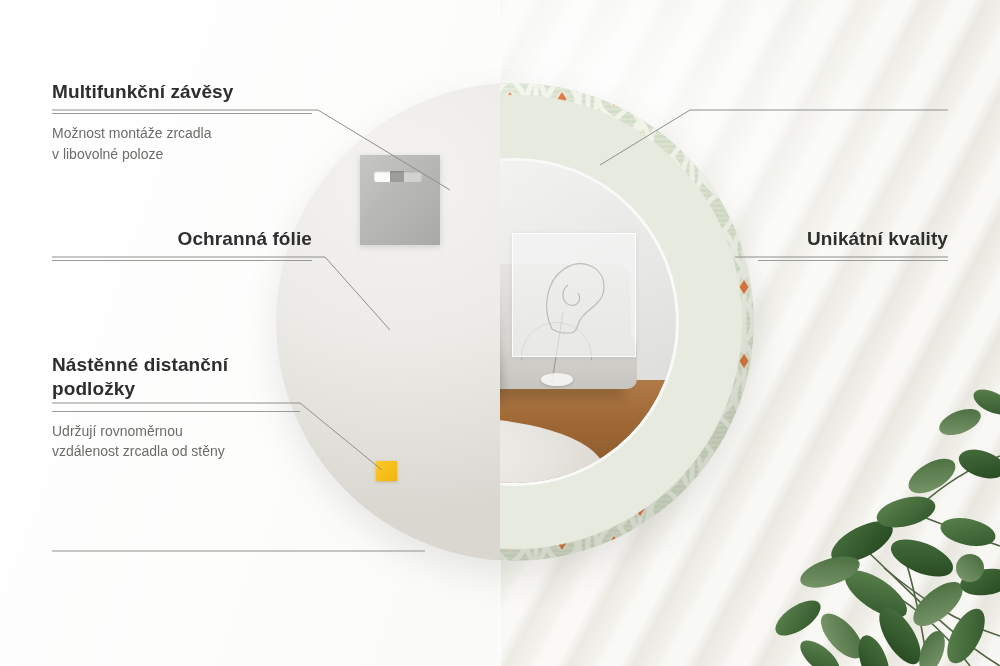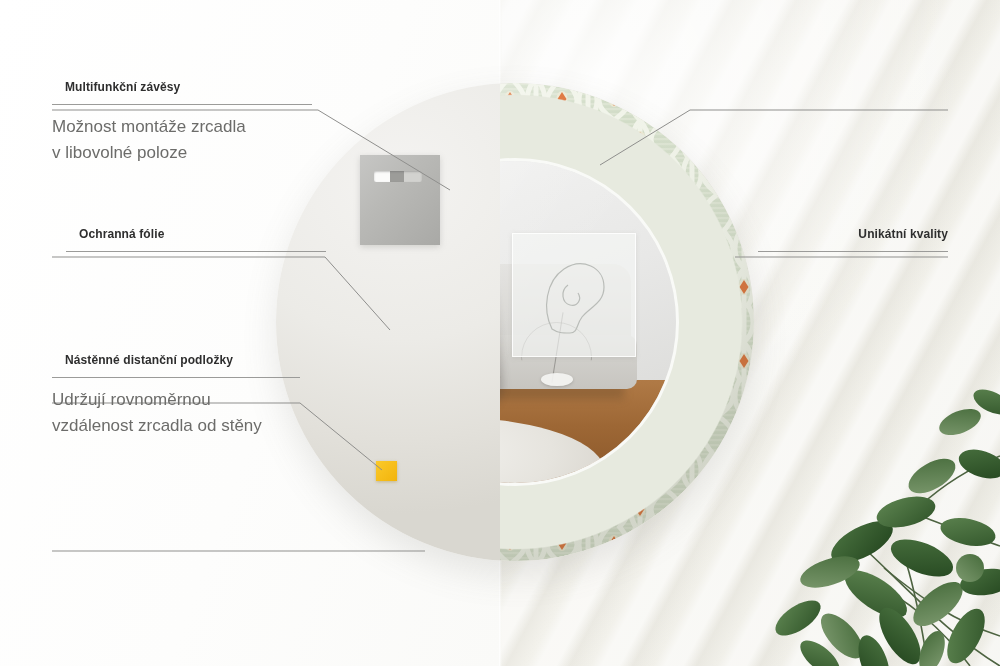--- a/index.html
+++ b/index.html
@@ -143,24 +143,24 @@
   
   .spacer {
     position:absolute; left:376px; top:461px; width:21px; height:20px;
     background:linear-gradient(135deg,#fbc92a 0%,#f2b40c 100%);
     box-shadow:0 1px 3px rgba(150,115,10,0.35);
   }
 
   
   .callout { position:absolute; }
   .callout .ttl {
-    font-size:12px; font-weight:bold; color:#2e2e2e; letter-spacing:.1px; line-height:1.28;margin-left:13px;
+    font-size:19px; font-weight:bold; color:#2e2e2e; letter-spacing:.1px; line-height:1.28;
   }
   .callout .rule { height:1px; background:#9b9b99; margin:9px 0 9px 0; }
-  .callout .desc { font-size:17px; color:#6c6c6a; line-height:1.48; }
+  .callout .desc { font-size:14px; color:#6c6c6a; line-height:1.48; }
   .callout.right { text-align:right; }
 
   .leaders { position:absolute; inset:0; pointer-events:none; }
 
   
   .foliage { position:absolute; right:0; bottom:0; width:330px; height:330px; }
 </style>
 </head>
 <body>
 
@@ -260,21 +260,21 @@
       <path d="M948 257 L735 257"></path>
     </g>
   </svg>
 
   <div class="callout" style="left:52px; top:80px; width:260px;">
     <div class="ttl">Multifunkční závěsy</div>
     <div class="rule"></div>
     <div class="desc">Možnost montáže zrcadla<br>v libovolné poloze</div>
   </div>
 
-  <div class="callout" style="left:66px; top:227px; width:260px;">
+  <div class="callout" style="left:52px; top:227px; width:260px;text-align:right;">
     <div class="ttl">Ochranná fólie</div>
     <div class="rule"></div>
   </div>
 
   <div class="callout" style="left:52px; top:353px; width:248px;">
     <div class="ttl">Nástěnné distanční podložky</div>
     <div class="rule"></div>
     <div class="desc">Udržují rovnoměrnou<br>vzdálenost zrcadla od stěny</div>
   </div>
 

